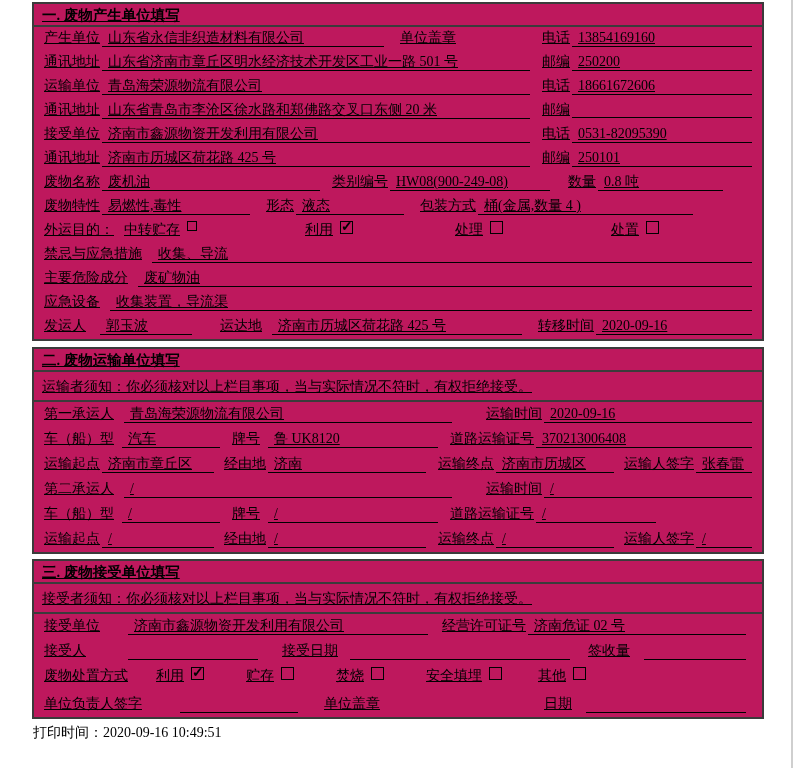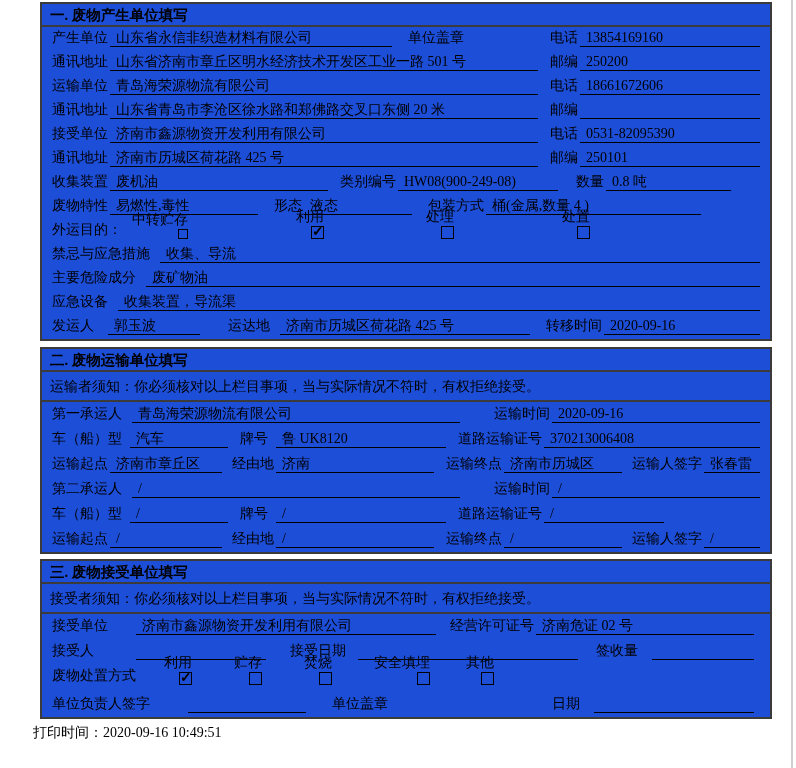--- a/index.html
+++ b/index.html
@@ -15,21 +15,21 @@
   }
   .edge-line { position: absolute; right: 3px; top: 0; width: 2px; height: 100%; background: #cfcfcf; }
 
   
   .doc-header { position: relative; height: 42px; }
   .serial { position: absolute; left: 33px; top: 13px; white-space: nowrap; }
   .doc-title { position: absolute; left: 330px; top: 2px; font-size: 26px; font-weight: bold; letter-spacing: 1px; white-space: nowrap; }
   .qr-frag { position: absolute; left: 570px; top: 0; }
 
   
-  .section { margin-left: 40px; width: 732px; border: 2px solid #3b3b3b; background: #1d4ed8; }
+  .section { margin-left: 32px; width: 732px; border: 2px solid #3b3b3b; background: #be185d; text-decoration: underline; }
   .sec1 { margin-top: 2px; }
   .sec2 { margin-top: 6px; }
   .sec3 { margin-top: 5px; }
   .sec-heading {
     height: 23px; line-height: 22px; font-weight: bold;
     padding-left: 8px; border-bottom: 2px solid #3b3b3b; font-size: 14.5px;
   }
   .notice-row {
     height: 30px; line-height: 30px; padding-left: 8px;
     border-bottom: 2px solid #3b3b3b; white-space: nowrap;
@@ -39,25 +39,25 @@
   .sec2 .row, .sec3 .row { height: 25px; }
   .lbl { white-space: nowrap; padding: 0 2px; flex: 0 0 auto; }
   .fill {
     border-bottom: 1px solid #000;
     padding: 0 6px; min-height: 17px; line-height: 17px;
     white-space: nowrap; overflow: hidden;
   }
   .grow { flex: 1 1 auto; }
   .center { text-align: left; }
   .left-part { display: flex; align-items: flex-end; flex: 1 1 auto; min-width: 0; }
-  .right-part { display: flex; align-items: center; flex: 0 0 212px; }
+  .right-part { display: flex; align-items: flex-start; flex: 0 0 212px; }
   .spacer { flex: 1 1 auto; }
 
   
-  .opt { display: inline-flex; align-items: flex-end; white-space: nowrap; flex-direction: column; }
+  .opt { display: inline-flex; align-items: flex-start; white-space: nowrap; }
   .cb {
     display: inline-block; width: 13px; height: 13px;
     border: 1.5px solid #000; margin-left: 7px; position: relative;
     flex: 0 0 auto;
   }
   .cb.small { width: 10px; height: 10px; }
   .cb.checked::after {
     content: "\2713";
     position: absolute; left: 0px; top: -4px;
     font-size: 14px; font-weight: bold;
@@ -136,21 +136,21 @@
         <span class="lbl">通讯地址</span>
         <span class="fill grow" style="margin-right:10px">济南市历城区荷花路 425 号</span>
       </div>
       <div class="right-part">
         <span class="lbl">邮编</span>
         <span class="fill grow">250101</span>
       </div>
     </div>
 
     <div class="row">
-      <span class="lbl">收集装置</span>
+      <span class="lbl">废物名称</span>
       <span class="fill" style="width:218px">废机油</span>
       <span class="lbl" style="margin-left:10px">类别编号</span>
       <span class="fill center" style="width:160px">HW08(900-249-08)</span>
       <span class="lbl" style="margin-left:16px">数量</span>
       <span class="fill" style="width:125px">0.8 吨</span>
       <span class="spacer"></span>
     </div>
 
     <div class="row">
       <span class="lbl">废物特性</span>

